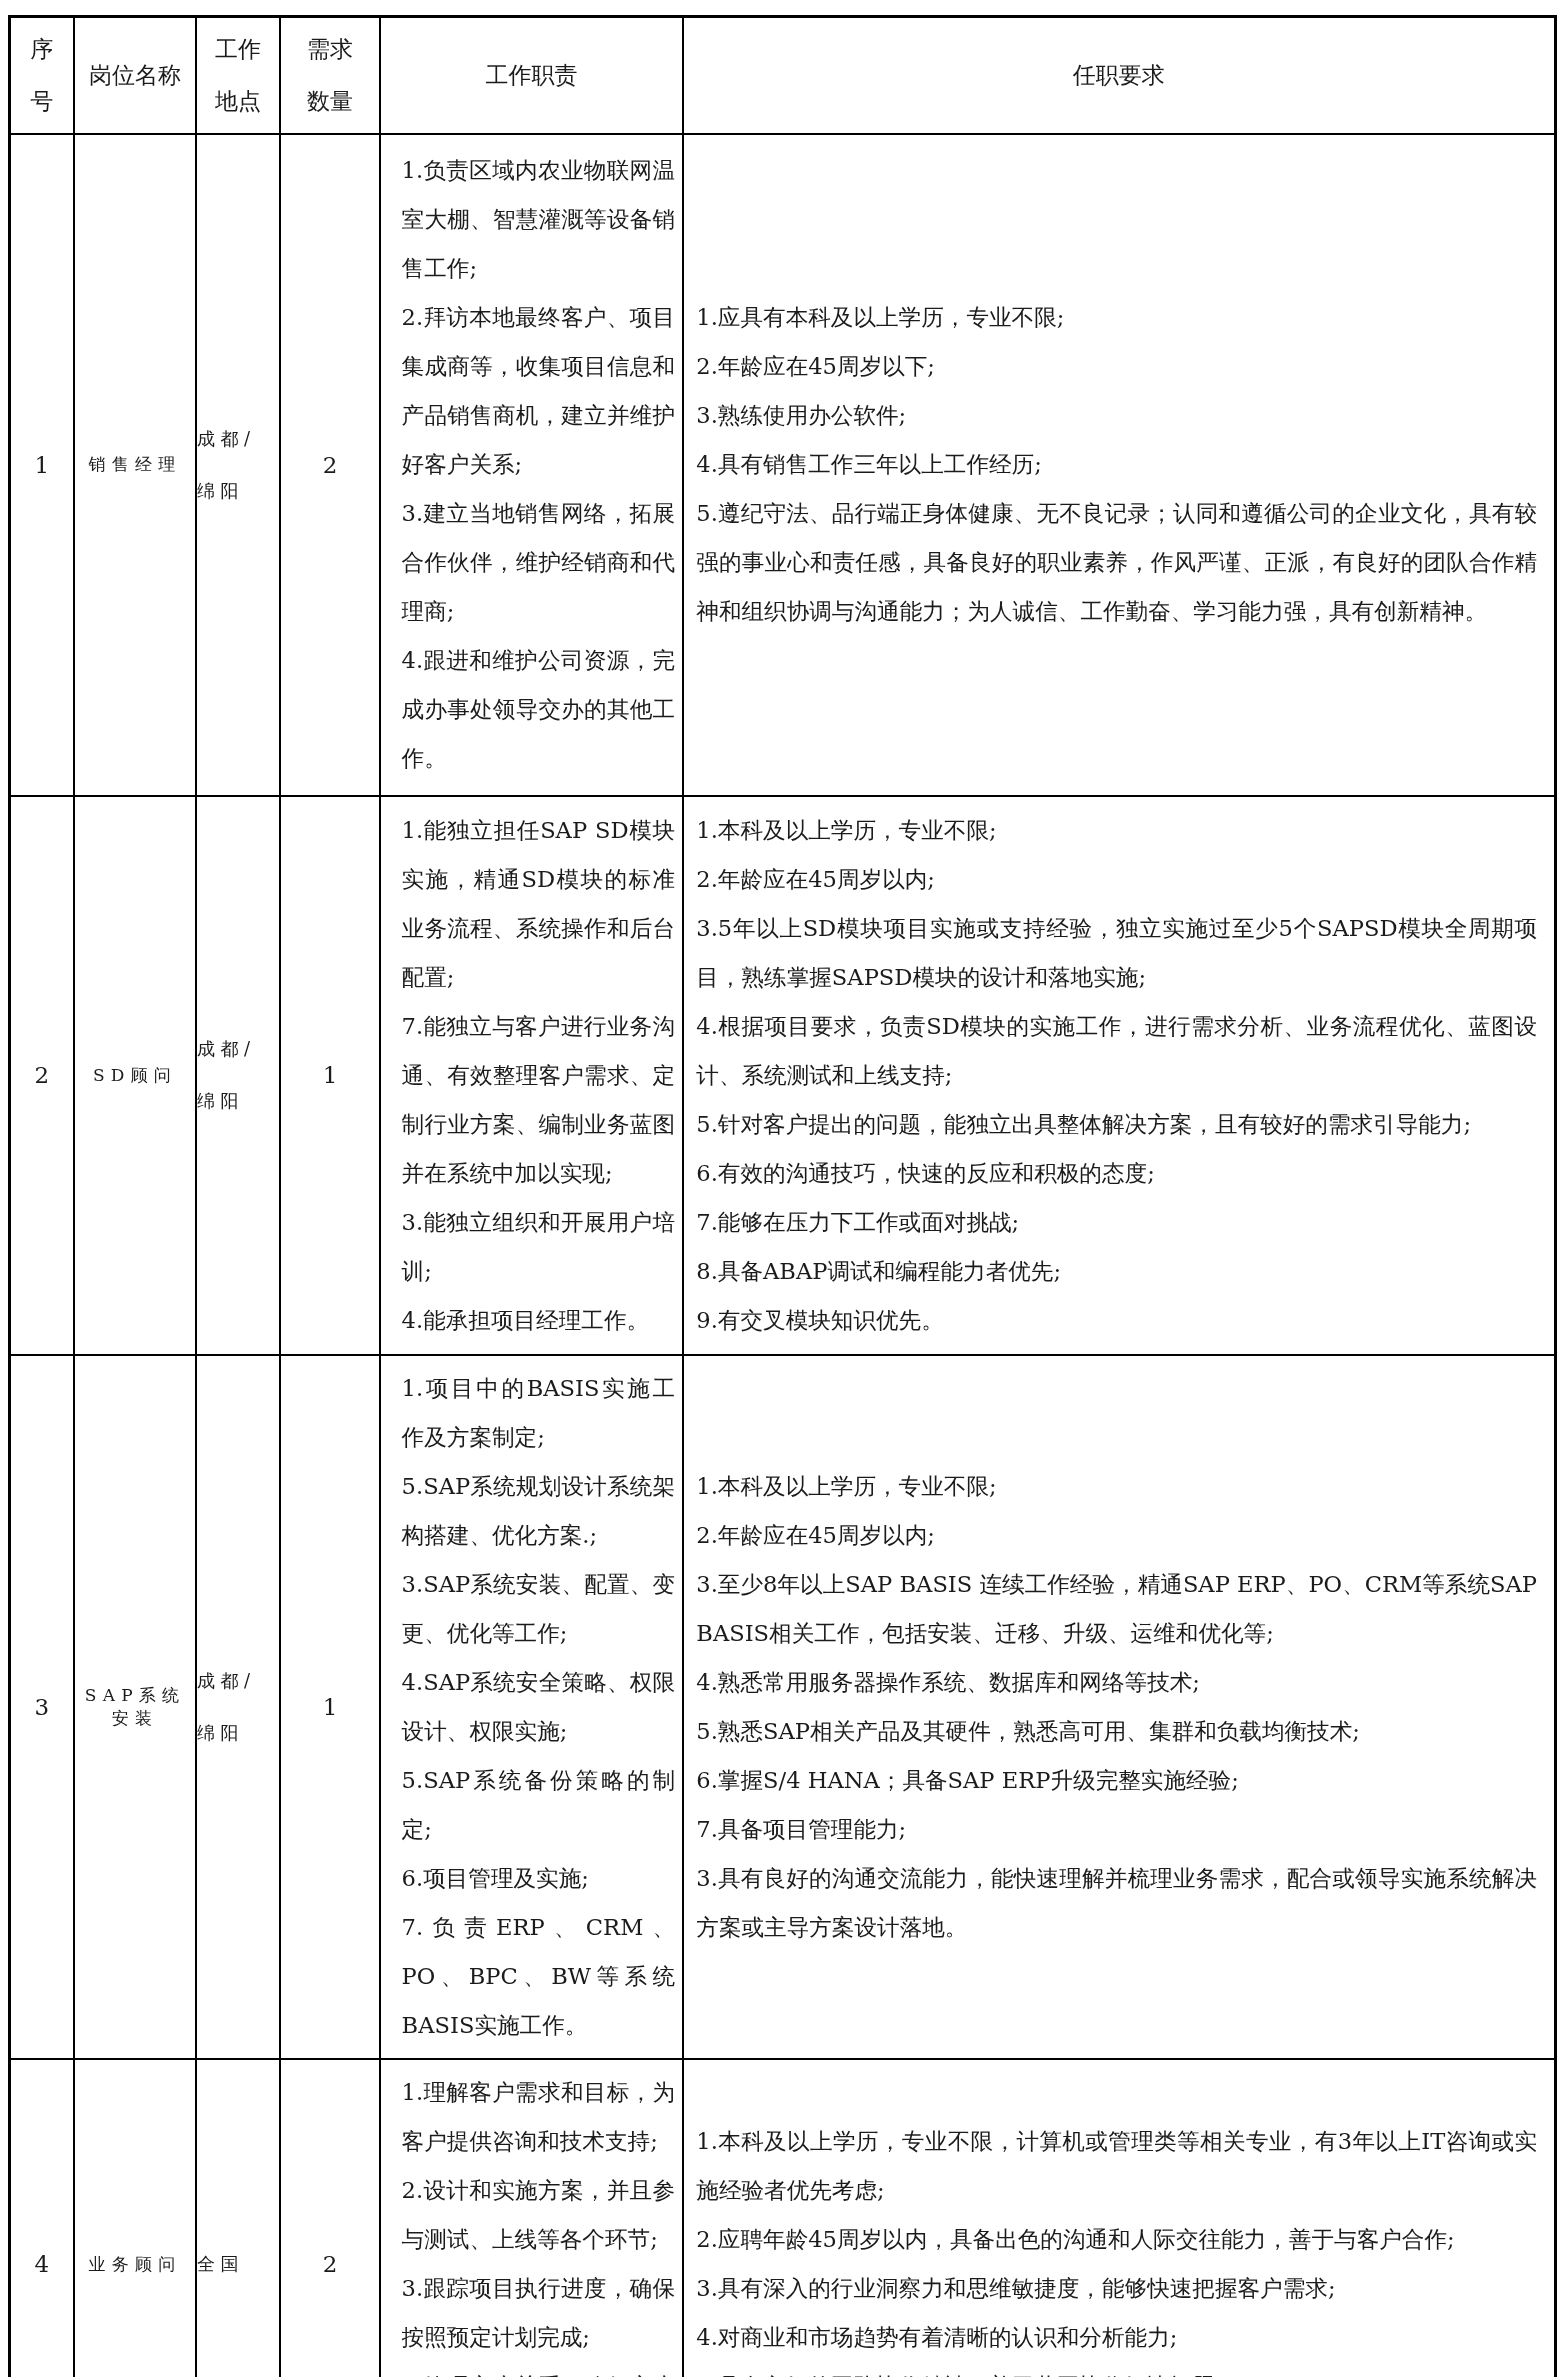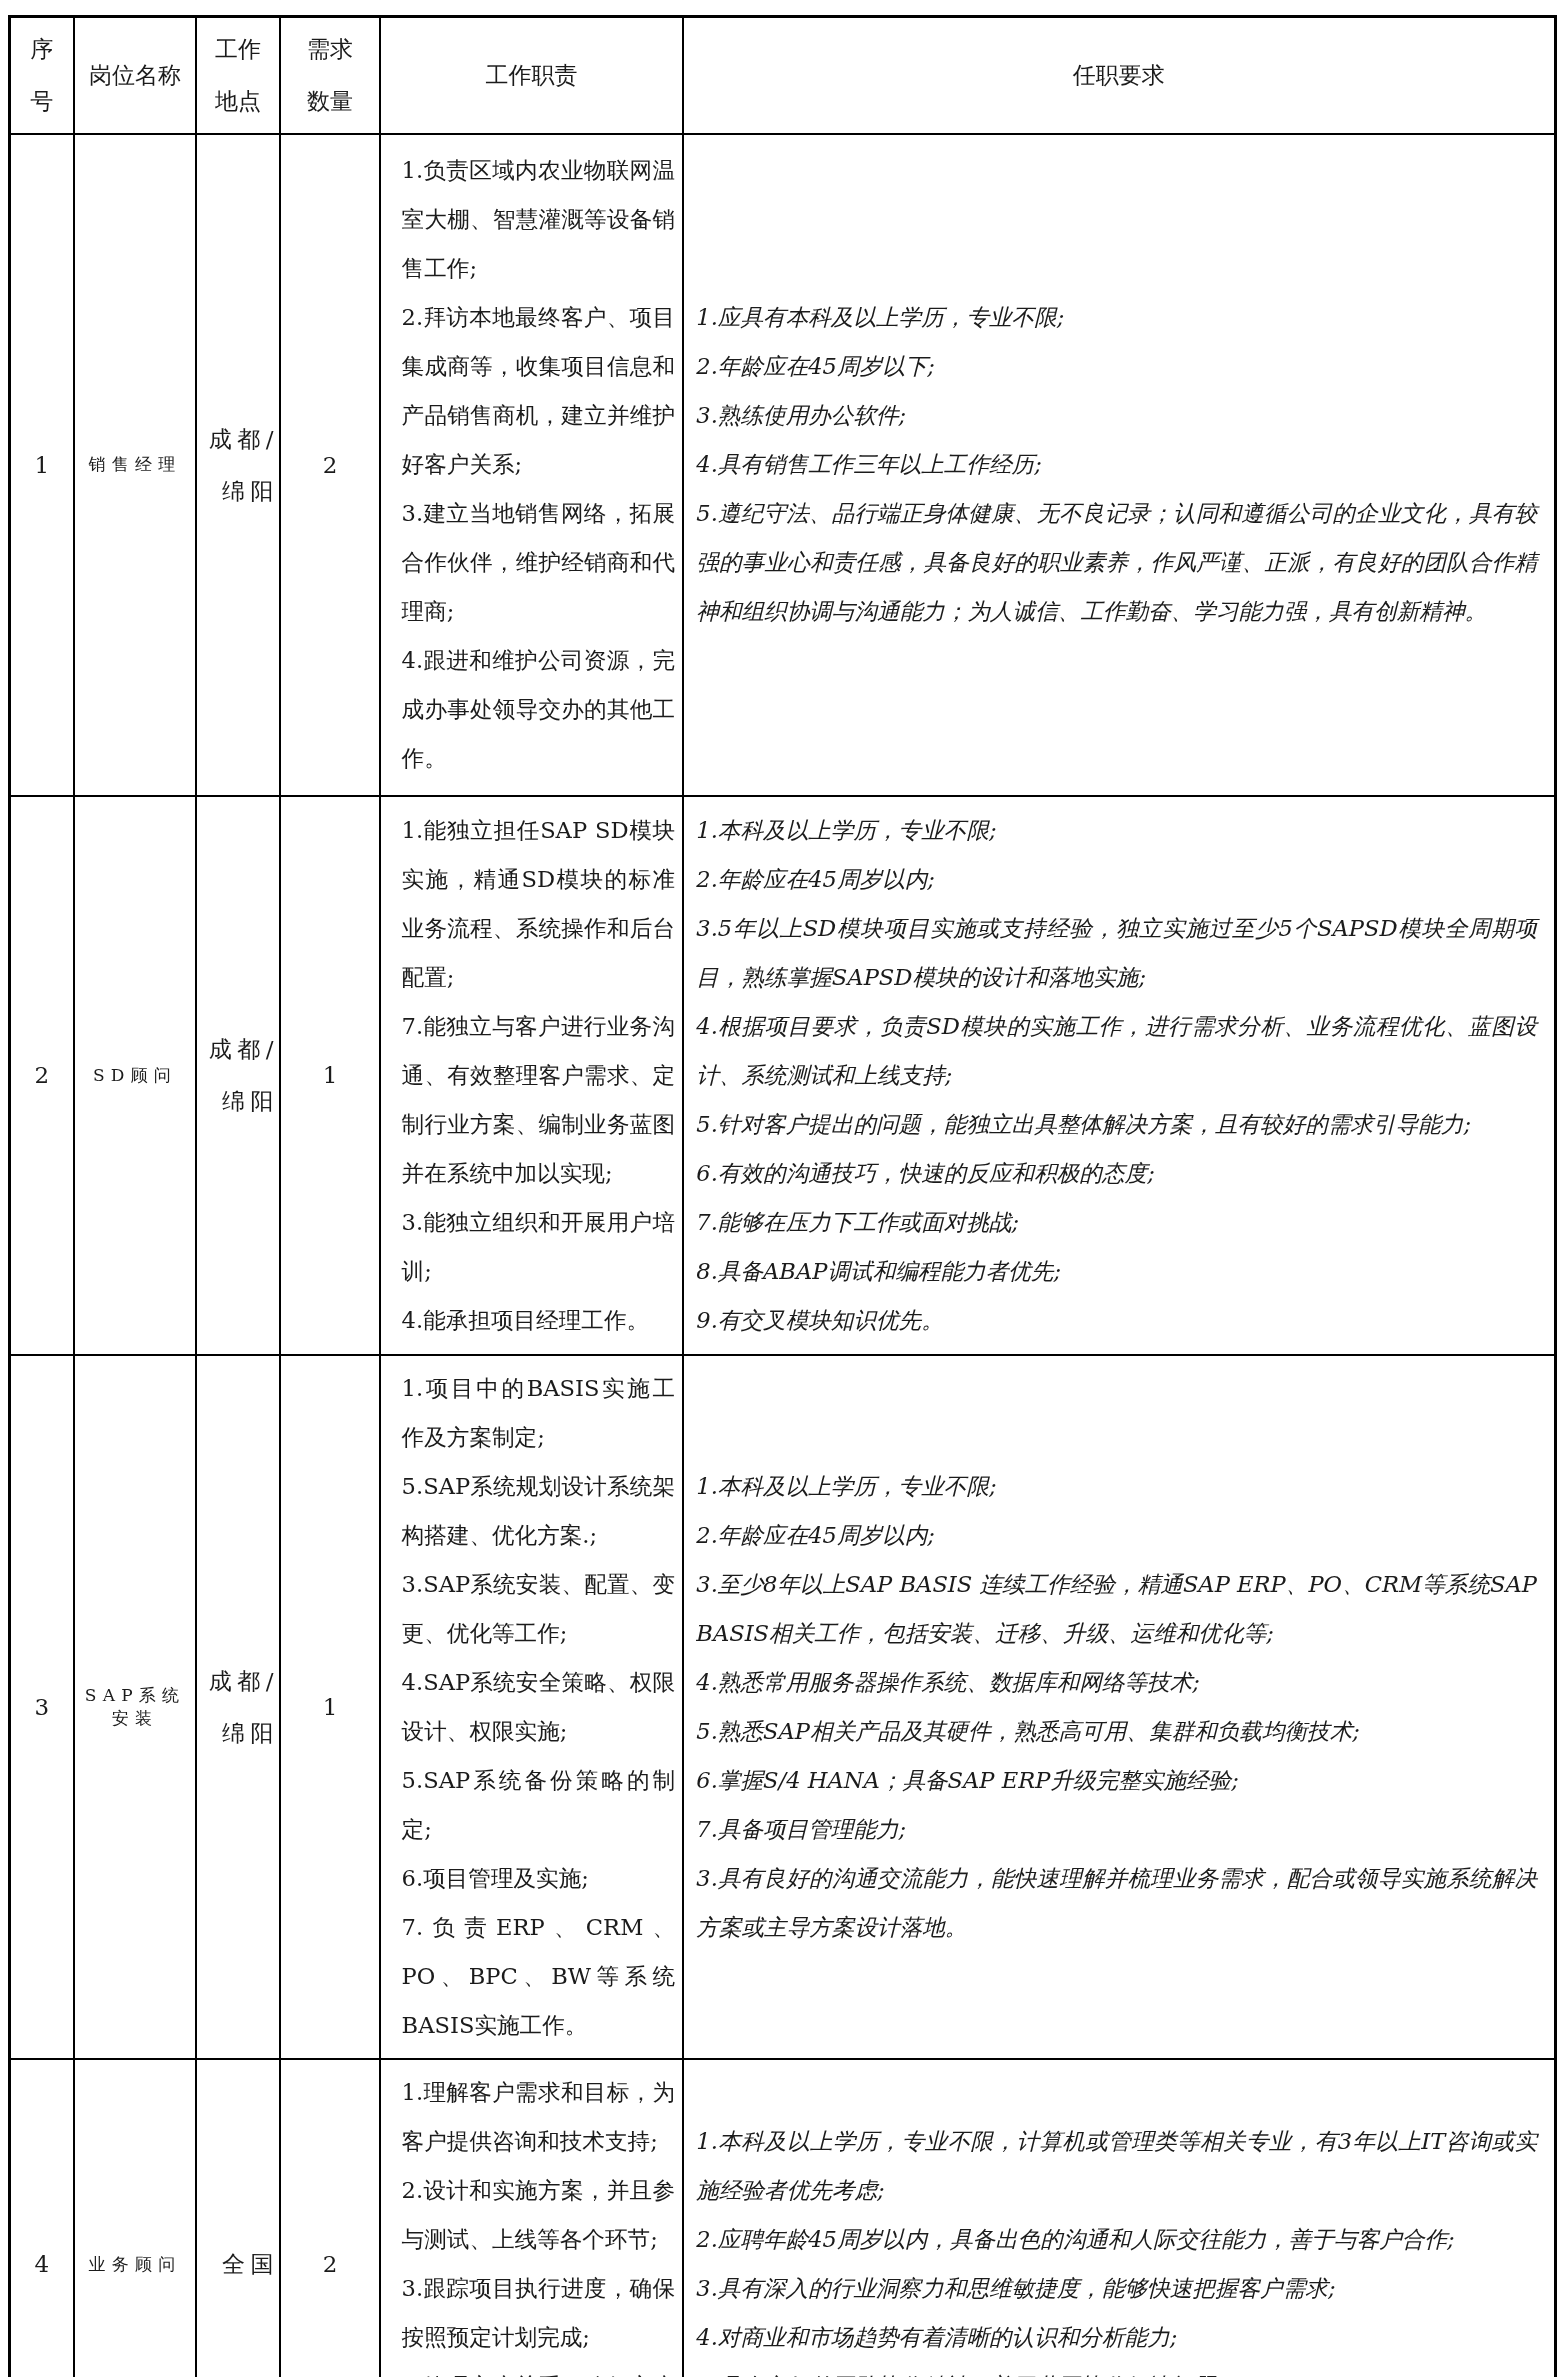--- a/index.html
+++ b/index.html
@@ -37,27 +37,27 @@
   .c-no, .c-cnt {
     text-align: center;
     font-size: 23px;
   }
   .c-pos {
     text-align: center;
     font-size: 17px;
     letter-spacing: 6.2px;
   }
   .c-loc {
-    text-align: right;
-    font-size: 23px;
+    text-align: left;
+    font-size: 18px;
     letter-spacing: 5.5px;
     line-height: 52px;
   }
   .c-duty { padding: 8.2px 6.9px 8.2px 20.6px; }
-  .c-req  { padding: 8.2px 16.5px 8.2px 12.3px; font-style: italic; }
+  .c-req  { padding: 8.2px 16.5px 8.2px 12.3px; }
   .para {
     margin: 0;
     font-size: 22.6px;
     line-height: 49px;
     text-align: justify;
   }
 </style>
 </head>
 <body>
 

